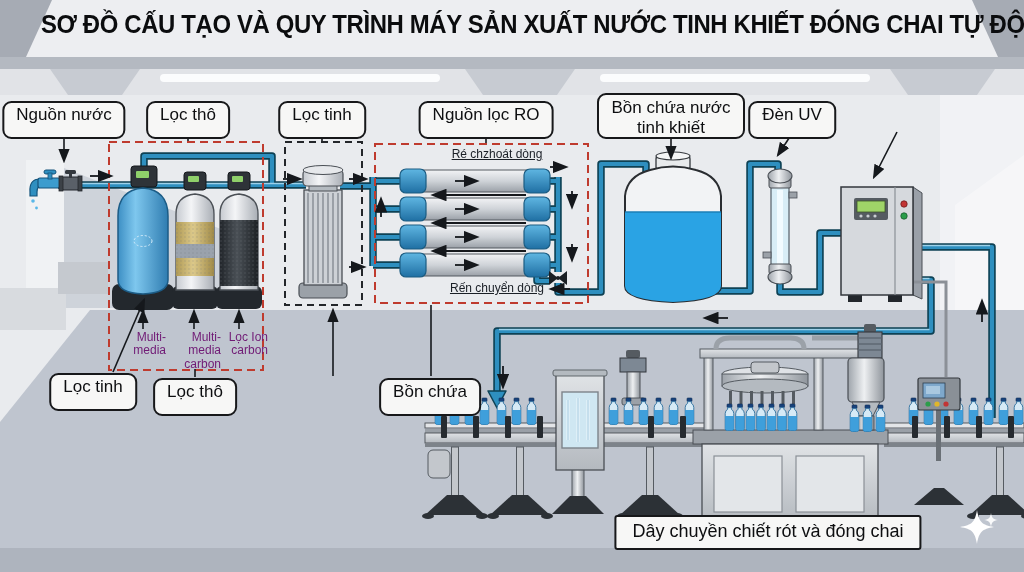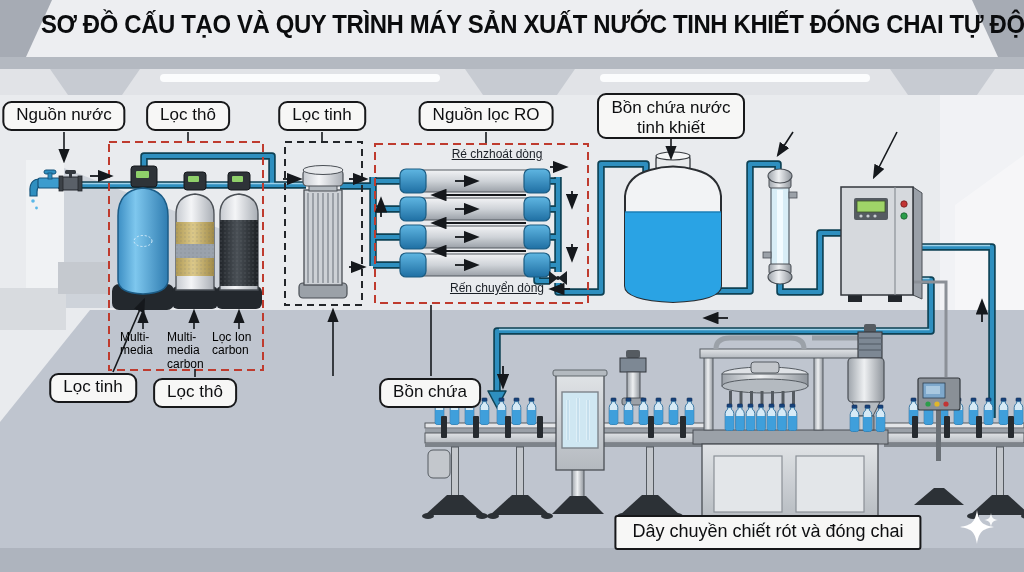--- a/index.html
+++ b/index.html
@@ -3,28 +3,28 @@
 <meta charset="utf-8">
 <style>
   html,body{margin:0;padding:0;background:#777;}
   .stage{position:relative;width:1024px;height:572px;overflow:hidden;
          background:#e9ebee;font-family:"Liberation Sans",sans-serif;}
   .stage svg{position:absolute;left:0;top:0;}
   .title{position:absolute;left:0;top:9px;width:1024px;text-align:center;
          font-size:26px;font-weight:700;color:#0b0c0e;white-space:nowrap;
          letter-spacing:-0.4px;transform:scaleX(0.92);transform-origin:center;}
   .lbl{position:absolute;transform:translateX(-50%);background:#f7f7f6;
-       border:2px solid #17181a;border-radius:9px;padding:2px 12px 4px;
+       border:2px solid #17181a;border-radius:9px;padding:2px 12px 12px;
        font-size:17px;color:#0d0e10;white-space:nowrap;text-align:center;line-height:1.15;}
   .lbl.two{white-space:normal;width:128px;padding:3px 8px 0;}
   .lbl.big{font-size:18px;padding:4px 16px 6px;border-radius:3px;}
   .note{position:absolute;transform:translateX(-50%);font-size:12px;color:#1a1f26;
         white-space:nowrap;font-weight:500;text-decoration:underline;}
   .tn{position:absolute;transform:translateX(-50%);font-size:12px;line-height:1.12;
-      text-align:left;color:#000000;font-weight:500;}
+      text-align:right;color:#701a75;font-weight:500;}
 </style>
 </head>
 <body>
 
 <div class="stage">
 
 <svg width="1024" height="572" viewBox="0 0 1024 572">
   <defs>
     <marker id="ab" markerWidth="9" markerHeight="7" refX="7.5" refY="3.5" orient="auto">
       <path d="M0 0 L9 3.5 L0 7 Z" fill="#15181c"></path>
@@ -451,20 +451,21 @@
   </g>
 </svg>
 
 <div class="title">SƠ ĐỒ CẤU TẠO VÀ QUY TRÌNH MÁY SẢN XUẤT NƯỚC TINH KHIẾT ĐÓNG CHAI TỰ ĐỘNG</div>
 
 <div class="lbl" style="left:64px;top:101px">Nguồn nước</div>
 <div class="lbl" style="left:188px;top:101px">Lọc thô</div>
 <div class="lbl" style="left:322px;top:101px">Lọc tinh</div>
 <div class="lbl" style="left:486px;top:101px">Nguồn lọc RO</div>
 <div class="lbl two" style="left:671px;top:93px">Bồn chứa nước tinh khiết</div>
+<div class="lbl" style="left:792px;top:101px">Đèn UV</div>
 
 <div class="lbl" style="left:93px;top:373px">Lọc tinh</div>
 <div class="lbl" style="left:195px;top:378px">Lọc thô</div>
 <div class="lbl" style="left:430px;top:378px">Bồn chứa</div>
 <div class="lbl big" style="left:768px;top:515px">Dây chuyền chiết rót và đóng chai</div>
 
 <div class="note" style="left:497px;top:147px">Ré chzhoát dòng</div>
 <div class="note" style="left:497px;top:281px">Rến chuyển dòng</div>
 
 <div class="tn" style="left:143px;top:331px;width:46px">Multi-media</div>

